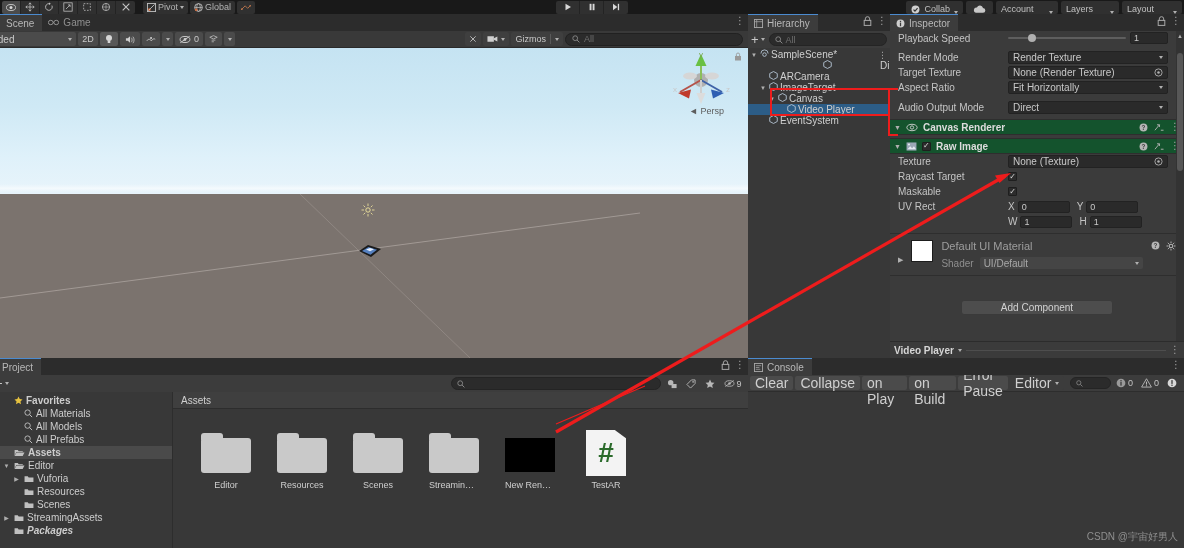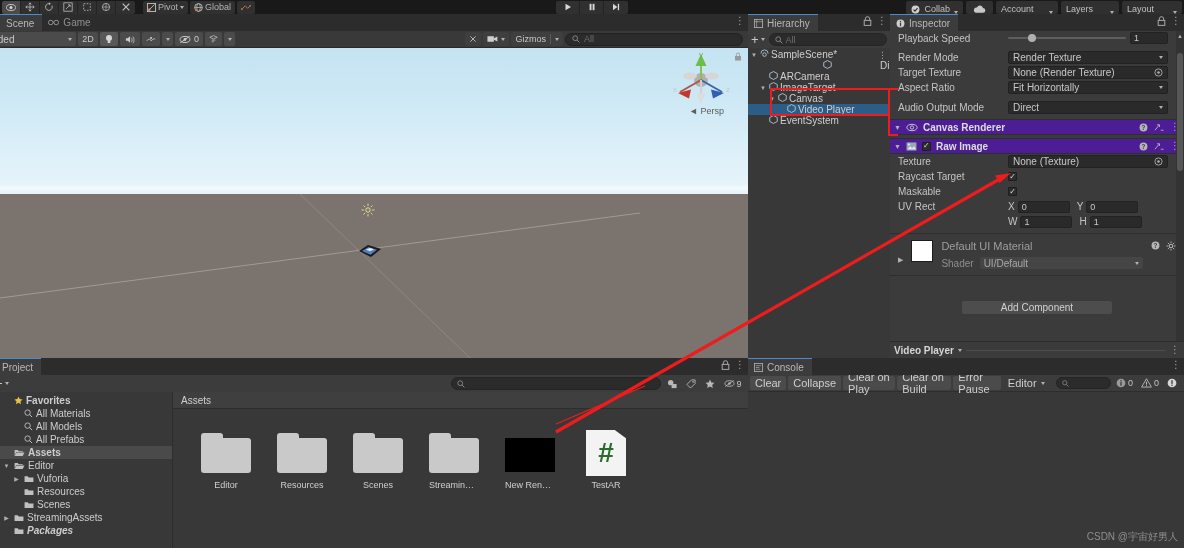--- a/index.html
+++ b/index.html
@@ -74,21 +74,21 @@
   .cube-ic{width:9px;height:9px;flex:0 0 9px;display:inline-block;}
 
   
   #inspector{left:890px;top:14px;width:294px;height:344px;background:#3b3b3b;}
   .insp-body{position:relative;height:327px;overflow:hidden;background:#3b3b3b;}
   .ins-row{height:15px;display:flex;align-items:center;padding-left:8px;font-size:10px;color:#c4c4c4;}
   .ins-lbl{width:110px;flex:0 0 110px;color:#c4c4c4;}
   .ins-field{flex:1;height:13px;background:#2a2a2a;border:1px solid #222;border-radius:2px;
              display:flex;align-items:center;justify-content:space-between;padding:0 4px;
              color:#c8c8c8;font-size:10px;margin-right:16px;}
-  .comp-header{height:16px;background:#4c1d95;display:flex;align-items:center;gap:5px;
+  .comp-header{height:16px;background:#14532d;display:flex;align-items:center;gap:5px;
                padding:0 4px;border-top:1px solid #2e2e2e;border-bottom:1px solid #2e2e2e;
                font-size:10px;font-weight:bold;color:#dcdcdc;}
   .comp-header .right{margin-left:auto;display:flex;align-items:center;gap:6px;font-weight:normal;color:#b5b5b5;}
   .chk{width:9px;height:9px;background:#2c2c2c;border:1px solid #1e1e1e;border-radius:1px;
        display:inline-flex;align-items:center;justify-content:center;color:#d8d8d8;font-size:8px;line-height:1;}
   .mini-in{height:12px;background:#2a2a2a;border:1px solid #222;border-radius:2px;
            display:flex;align-items:center;padding:0 3px;color:#c8c8c8;font-size:9px;}
   .mat-box{width:22px;height:22px;background:#fff;border:1px solid #1d1d1d;}
   .add-comp{width:152px;height:15px;margin:16px auto;background:#4d4d4d;border:1px solid #3a3a3a;
             border-radius:3px;display:flex;align-items:center;justify-content:center;
@@ -122,21 +122,21 @@
   .rt-thumb{width:52px;height:34px;background:#000;margin:3px auto 0;}
   .cs-file{width:40px;height:46px;background:#f3f3f3;margin:0 auto;position:relative;
            display:flex;align-items:center;justify-content:center;
            clip-path:polygon(0 0,72% 0,100% 18%,100% 100%,0 100%);}
   .cs-hash{font-size:28px;font-weight:bold;color:#2b6b2b;line-height:1;}
 
   
   #console{left:748px;top:358px;width:436px;height:190px;background:#383838;}
   .cs-toolrow{height:16px;background:#3c3c3c;display:flex;align-items:center;gap:2px;padding:0 2px;}
   .cs-btn{height:14px;background:#4b4b4b;border-radius:2px;display:flex;align-items:center;
-          padding:0 5px;font-size:11px;color:#cfcfcf;}
+          padding:0 5px;font-size:14px;color:#cfcfcf;}
   .cs-btn.flat{background:#3c3c3c;}
   .cs-search{width:80px;height:12px;background:#2b2b2b;border-radius:6px;display:flex;align-items:center;
              padding:0 5px;color:#6e6e6e;font-size:8px;border:1px solid #242424;margin-left:4px;}
   .cs-count{display:flex;align-items:center;gap:2px;font-size:9px;color:#c4c4c4;padding:0 3px;}
 
   
   .vsb{position:absolute;right:1px;width:6px;background:#575757;border-radius:3px;}
   .scroll-track{position:absolute;right:0;width:8px;background:#333;}
   .redbox{position:absolute;border:2px solid #ee1c1c;pointer-events:none;}
   .watermark{position:absolute;right:6px;bottom:4px;font-size:10px;color:#8f8f8f;}

